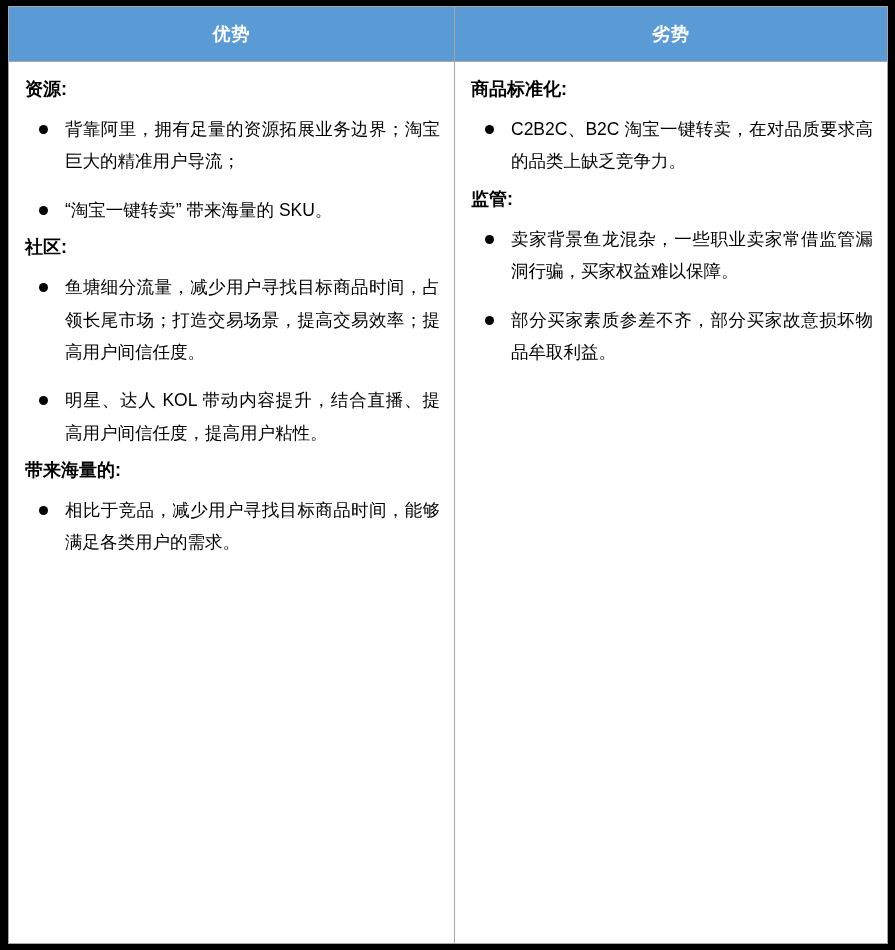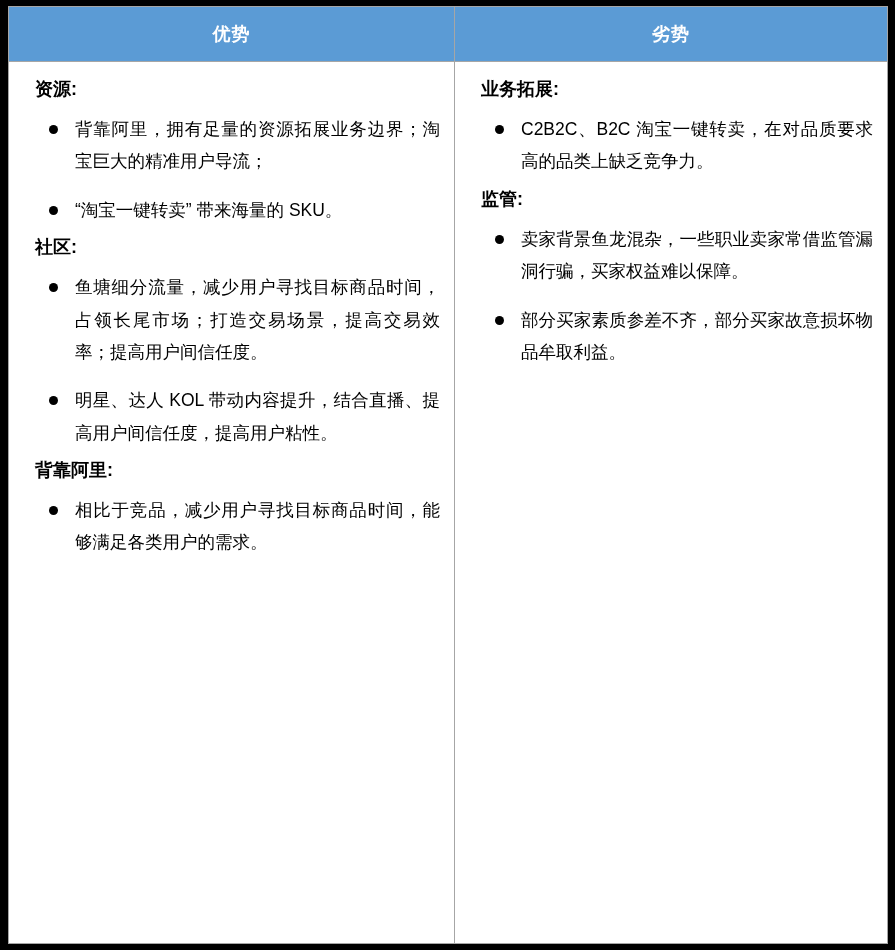--- a/index.html
+++ b/index.html
@@ -34,21 +34,21 @@
     font-size: 18px;
     font-weight: bold;
     text-align: center;
     height: 52px;
     border: 1px solid #a6a6a6;
     letter-spacing: 1px;
   }
   td.cell {
     border: 1px solid #a6a6a6;
     vertical-align: top;
-    padding: 12px 14px 14px 26px;
+    padding: 12px 14px 14px 16px;
     background: #ffffff;
   }
   .sec-title {
     font-size: 18px;
     font-weight: bold;
     color: #000000;
     margin: 8px 0 10px 0;
     line-height: 1.5;
   }
   .sec-title:first-child { margin-top: 2px; }
@@ -99,27 +99,27 @@
           <div class="sec-title">资源:</div>
           <ul class="bul">
             <li>背靠阿里，拥有足量的资源拓展业务边界；淘宝巨大的精准用户导流；</li>
             <li>“淘宝一键转卖” 带来海量的 SKU。</li>
           </ul>
           <div class="sec-title">社区:</div>
           <ul class="bul">
             <li>鱼塘细分流量，减少用户寻找目标商品时间，占领长尾市场；打造交易场景，提高交易效率；提高用户间信任度。</li>
             <li>明星、达人 KOL 带动内容提升，结合直播、提高用户间信任度，提高用户粘性。</li>
           </ul>
-          <div class="sec-title">背靠阿里:</div>
+          <div class="sec-title">带来海量的:</div>
           <ul class="bul">
             <li>相比于竞品，减少用户寻找目标商品时间，能够满足各类用户的需求。</li>
           </ul>
         </td>
         <td class="cell">
-          <div class="sec-title">业务拓展:</div>
+          <div class="sec-title">商品标准化:</div>
           <ul class="bul">
             <li>C2B2C、B2C 淘宝一键转卖，在对品质要求高的品类上缺乏竞争力。</li>
           </ul>
           <div class="sec-title">监管:</div>
           <ul class="bul">
             <li>卖家背景鱼龙混杂，一些职业卖家常借监管漏洞行骗，买家权益难以保障。</li>
             <li>部分买家素质参差不齐，部分买家故意损坏物品牟取利益。</li>
           </ul>
         </td>
       </tr>

